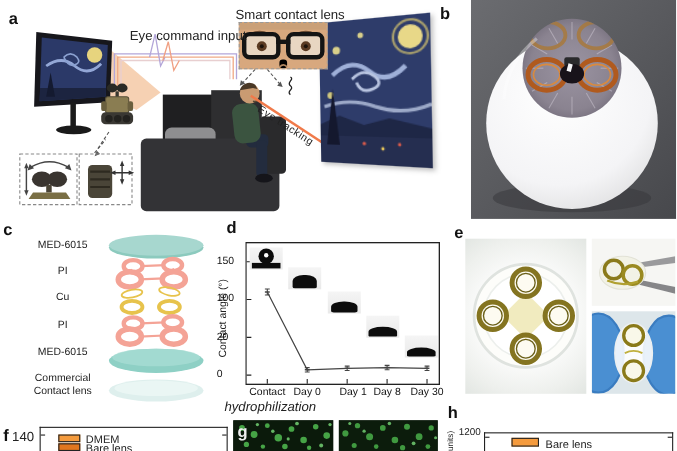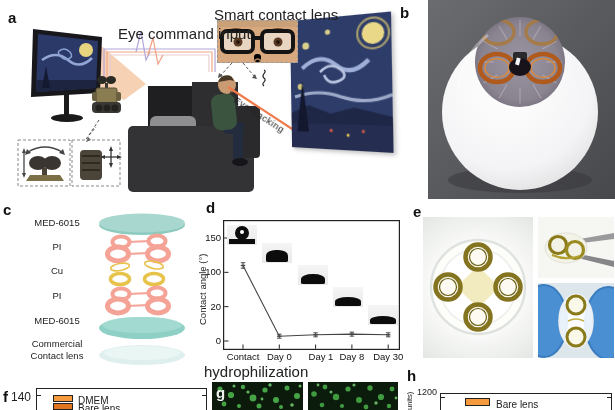--- a/index.html
+++ b/index.html
@@ -1,37 +1,37 @@
 <!DOCTYPE html>
 <html><head>
 <meta charset="utf-8">
 <style>
   * { box-sizing: border-box; margin: 0; padding: 0; }
   html,body { background:#fff; }
   #fig { position:relative; width:615px; height:410px; background:#fff; overflow:hidden;
          font-family:"Liberation Sans", sans-serif; color:#1a1a1a; }
   .panel { position:absolute; }
   .plabel { position:absolute; font-size:15px; font-weight:700; color:#111; line-height:1; }
-  .anno { position:absolute; font-size:15px; color:#222; white-space:nowrap; line-height:1.1; }
+  .anno { position:absolute; font-size:12px; color:#222; white-space:nowrap; line-height:1.1; }
   .abs { position:absolute; }
 
   
   #painting { position:absolute; left:291px; top:21px; width:96px; height:126px;
               transform-origin:0 50%; transform:perspective(300px) rotateY(-20deg) rotate(-1deg);
               background:#2e3c6a; box-shadow:2px 2px 4px rgba(0,0,0,.25); overflow:hidden; }
   #face-box { position:absolute; left:217px; top:20px; width:81px; height:43px;
               border:1px dashed #999; background:#d8a87e; overflow:hidden; }
   .eyetrack-label { position:absolute; left:238px; top:94px; font-size:9.5px; color:#222;
               transform:rotate(33deg); transform-origin:0 0; letter-spacing:.5px; }
 
   
   .c-label { position:absolute; left:14px; width:86px; text-align:center; font-size:9.5px; color:#222; line-height:1.2; }
 
   
-  .d-ytick { position:absolute; width:24px; text-align:right; font-size:9.5px; color:#111; line-height:1; }
+  .d-ytick { position:absolute; width:24px; text-align:left; font-size:9.5px; color:#111; line-height:1; }
   .d-xtick { position:absolute; top:154px; width:52px; text-align:center; font-size:9.5px; color:#111; line-height:1; }
   .d-inset { position:absolute; width:30px; height:20px; background:linear-gradient(#f5f5f5,#e9e9e9); }
   .d-inset .base { position:absolute; left:2px; bottom:1px; width:26px; height:5px; background:#0c0c0c; }
   .drop { position:absolute; background:#0c0c0c; }
 
   
   .axisbox { position:absolute; border:1.2px solid #222; border-bottom:none; background:#fff; }
   .swatch { position:absolute; border:1px solid #222; }
   .leg-label { position:absolute; font-size:10px; color:#222; line-height:1; }
   .tick-h { position:absolute; width:4px; height:1.2px; background:#222; }
@@ -357,21 +357,21 @@
     <div class="d-inset" style="left:103px;top:67px;">
       <div class="drop" style="left:3px;bottom:1px;width:24px;height:10px;border-radius:48% 48% 10% 10%;"></div>
     </div>
     <div class="d-inset" style="left:138px;top:89px;">
       <div class="drop" style="left:2px;bottom:1px;width:26px;height:9px;border-radius:55% 55% 10% 10%;"></div>
     </div>
     <div class="d-inset" style="left:173px;top:107px;">
       <div class="drop" style="left:2px;bottom:1px;width:26px;height:8px;border-radius:60% 60% 10% 10%;"></div>
     </div>
 
-    <div class="anno" style="left:9px;top:166px;">hydrophilization</div>
+    <div class="anno" style="left:9px;top:166px;font-style:italic;">hydrophilization</div>
   <div class="d-ytick" style="left: 2px; top: 138px;">0</div>
       <div class="d-ytick" style="left: 2px; top: 103.667px;">20</div>
       <div class="d-ytick" style="left: 2px; top: 69.3333px;">100</div>
       <div class="d-ytick" style="left: 2px; top: 35px;">150</div>
       <div class="d-xtick" style="left: 22px;">Contact</div>
       <div class="d-xtick" style="left: 58.3px;">Day 0</div>
       <div class="d-xtick" style="left: 100px;">Day 1</div>
       <div class="d-xtick" style="left: 130.9px;">Day 8</div>
       <div class="d-xtick" style="left: 167.2px;">Day 30</div>
     </div>

